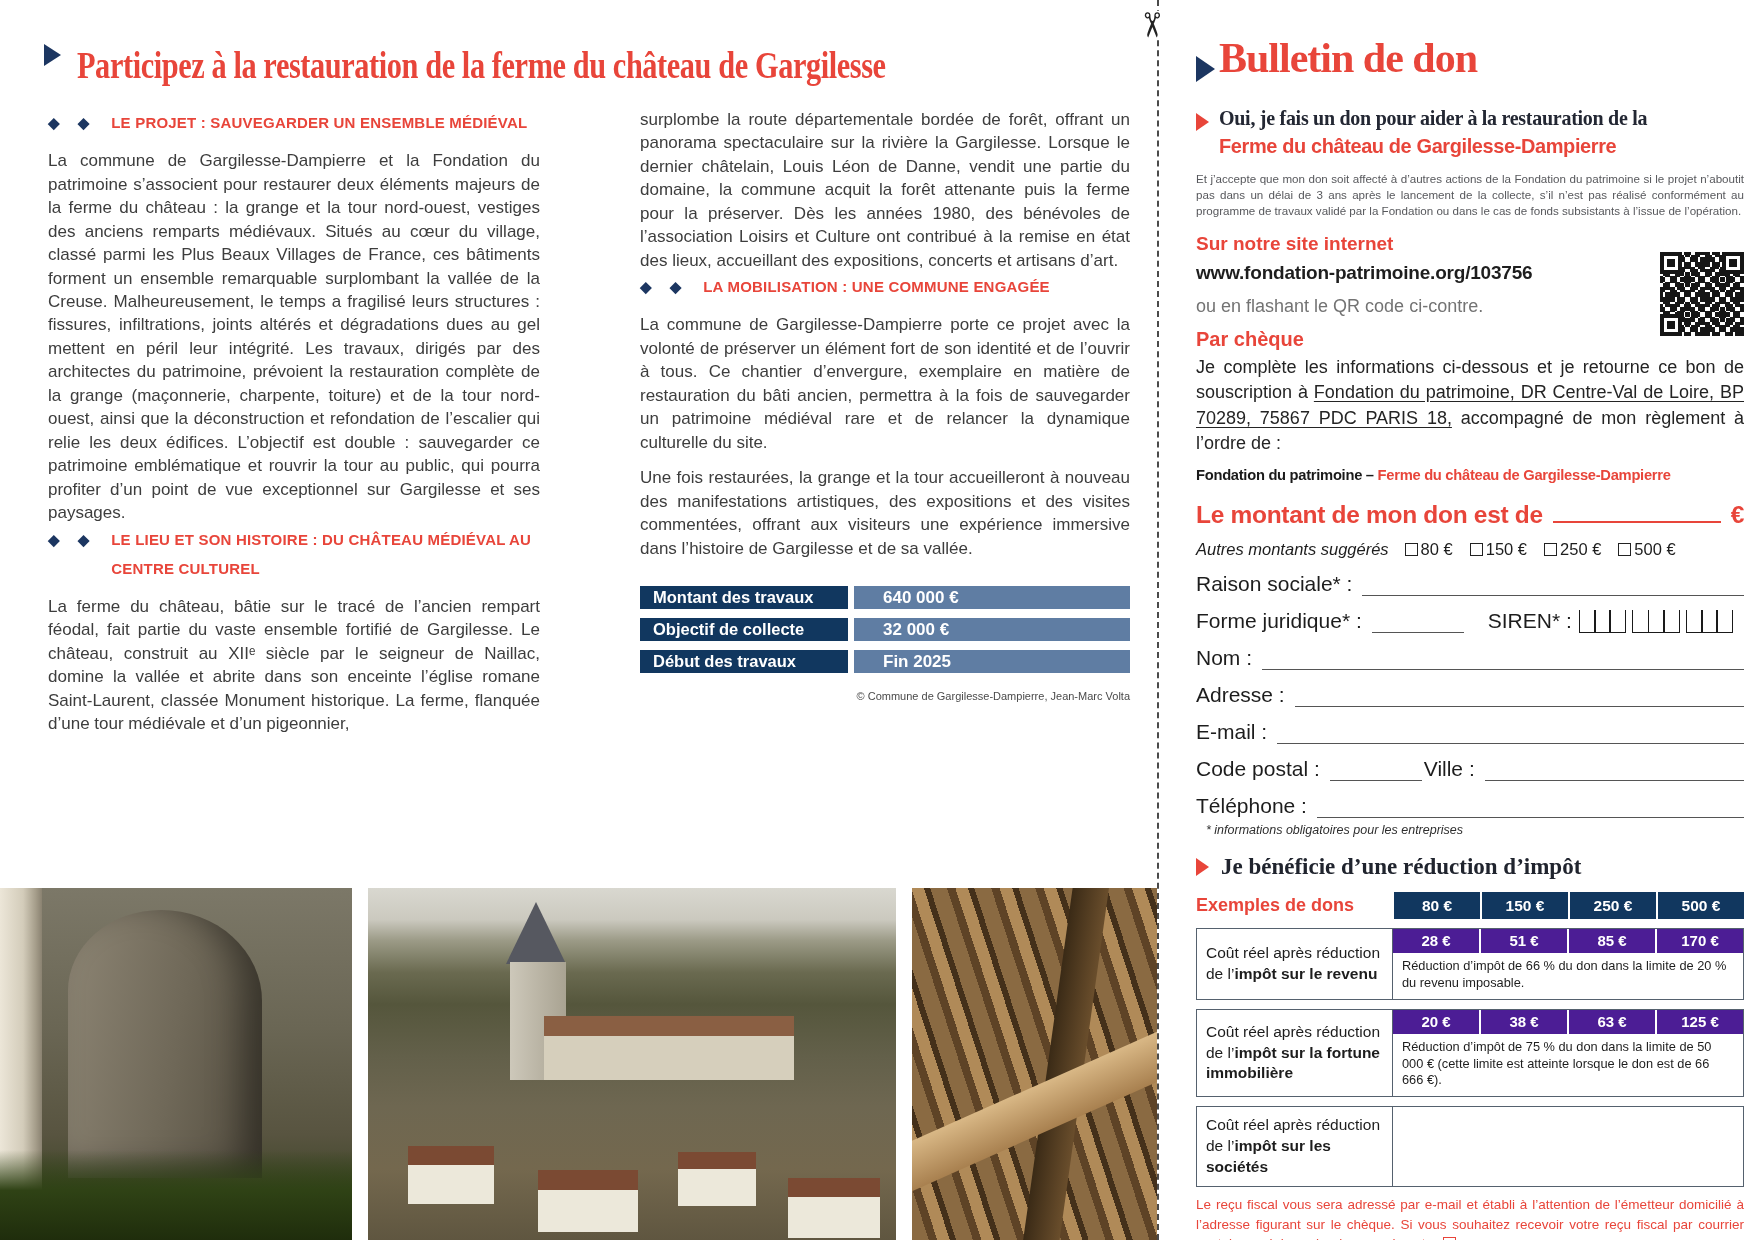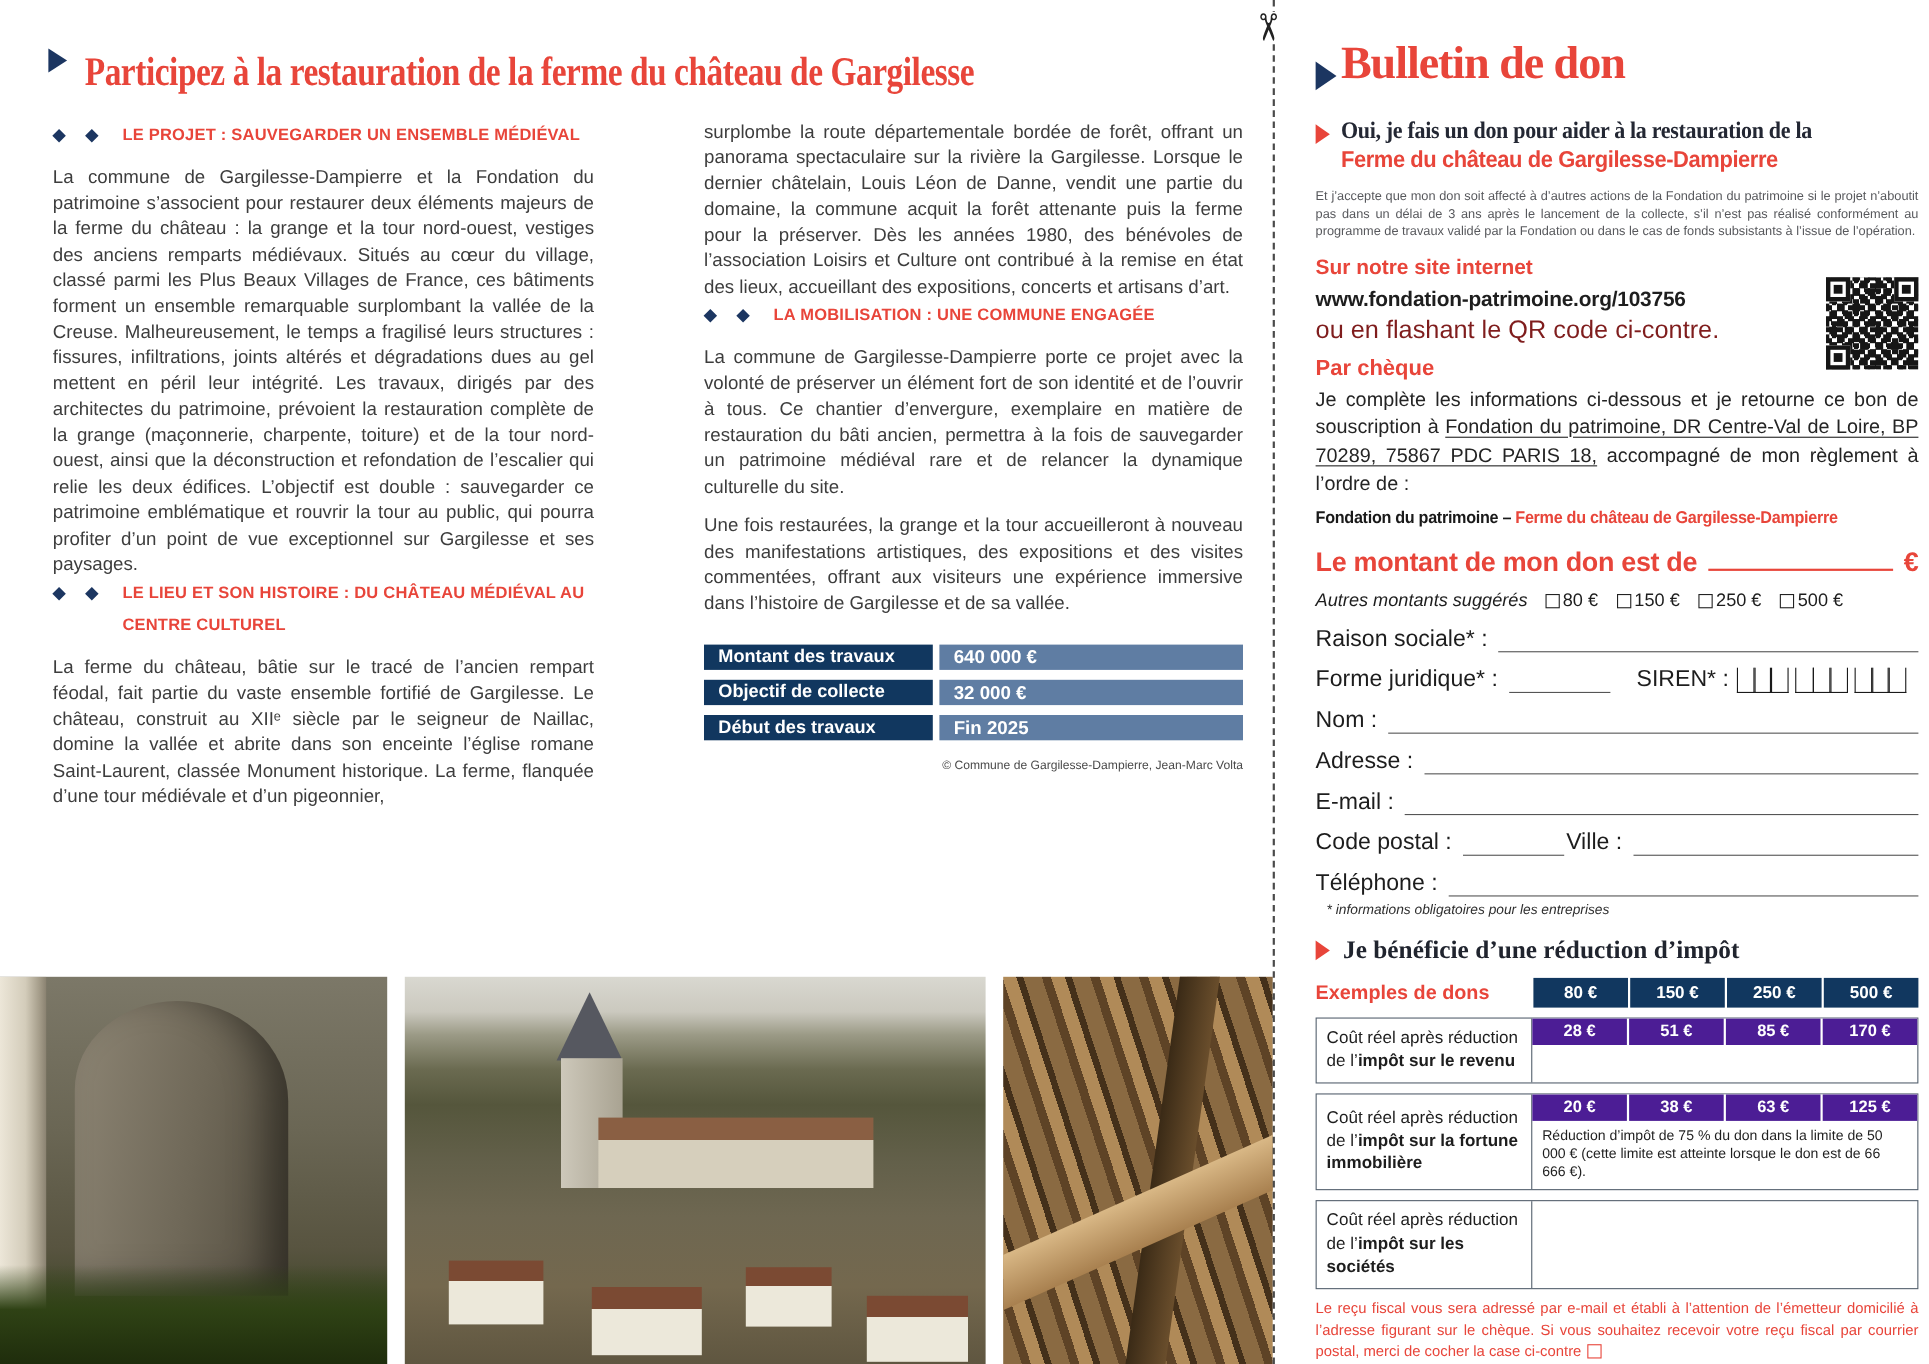--- a/index.html
+++ b/index.html
@@ -26,21 +26,21 @@
   .col p { margin-bottom:0; }
   .mb22 { margin-bottom:21px; }
   .mb14 { margin-bottom:12px; }
   .mt12 { margin-top:12px; }
   
   .stats { margin-top:26px; }
   .stat-row { display:flex; margin-bottom:9px; height:23px; }
   .stat-label { flex:0 0 208px; background:#11375f; color:#fff; font-weight:bold; font-size:16.5px;
     display:flex; align-items:center; padding-left:13px; margin-right:6px; }
   .stat-value { flex:1; background:#5f7da3; color:#fff; font-weight:bold; font-size:17px;
-    display:flex; align-items:center; padding-left:13px; }
+    display:flex; align-items:center; padding-left:29px; }
   .credit { margin-top:16px; font-size:11px; color:#4a4a4a; text-align:right; }
   
   .photos { position:absolute; left:0; top:888px; width:1160px; height:352px; }
   .photo { position:absolute; top:0; height:352px; overflow:hidden; }
   .photo1 { left:0; width:352px;
     background:linear-gradient(180deg,#7c7868,#6a6654 40%,#585440 70%,#3d4426 88%,#2c3318); }
   .p1-wall { position:absolute; left:0; top:0; width:42px; height:100%;
     background:linear-gradient(90deg,#ece6d8,#d3ccba 55%,#a59d8a 85%,#8a8271); }
   .p1-tower { position:absolute; left:68px; top:22px; width:194px; height:268px;
     background:linear-gradient(100deg,#8d8574,#6f6858 55%,#524c3e);
@@ -74,21 +74,21 @@
   .form-title h2 { font-family:"Liberation Serif", serif; font-weight:bold; font-size:42px;
     color:#e8453a; letter-spacing:-1px; }
   .pledge { margin-top:24px; display:flex; gap:10px; }
   .pledge-txt1 { font-family:"Liberation Serif", serif; font-weight:bold; font-size:21.5px; color:#232733;
     white-space:nowrap; transform:scaleX(0.93); transform-origin:left center; letter-spacing:-0.3px; }
   .pledge-txt2 { margin-top:3px; font-weight:bold; font-size:21px; color:#e8453a;
     white-space:nowrap; transform:scaleX(0.95); transform-origin:left center; letter-spacing:-0.4px; }
   .legal { margin-top:13px; font-size:11.6px; line-height:1.4; color:#57585c; text-align:justify; }
   .h-red { margin-top:13px; font-weight:bold; font-size:19px; color:#e8453a; }
   .url { margin-top:7px; font-weight:bold; font-size:19px; color:#1e1e1e; letter-spacing:-0.2px; }
-  .qrline { margin-top:2px; font-size:23px; color:#7f1d1d; }
+  .qrline { margin-top:12px; font-size:18px; color:#737373; }
   .qr { position:absolute; right:0px; top:218px; width:84px; height:84px; background:
       repeating-conic-gradient(#161616 0 25%, transparent 0 50%) 0 0/10px 10px,
       repeating-conic-gradient(transparent 0 25%, #161616 0 50%) 3px 3px/14px 14px, #fff;
       outline:4px solid #fff; }
   .qr i { position:absolute; width:22px; height:22px; border:4px solid #161616; background:#fff; }
   .qr i::after { content:""; position:absolute; inset:3px; background:#161616; }
   .qr .tl { top:0; left:0; } .qr .tr { top:0; right:0; } .qr .bl { bottom:0; left:0; }
   .cheque-h { margin-top:11px; font-weight:bold; font-size:20px; color:#e8453a; }
   .cheque-p { margin-top:4px; font-size:18px; line-height:1.42; text-align:justify; color:#242424; }
   .cheque-p u { text-underline-offset:3px; }
@@ -319,20 +319,21 @@
       <div class="tax-lab">
           <span><span>Coût réel après réduction de l’</span><b>impôt sur le revenu</b></span>
         </div>
       <div>
         <div class="tax-vals">
           <span>28 €</span>
             <span>51 €</span>
             <span>85 €</span>
             <span>170 €</span>
         </div>
+        <div class="tax-desc">Réduction d’impôt de 66 % du don dans la limite de 20 % du revenu imposable.</div>
       </div>
     </div>
 
     <div class="tax-row">
       <div class="tax-lab">
           <span><span>Coût réel après réduction de l’</span><b>impôt sur la fortune immobilière</b></span>
         </div>
       <div>
         <div class="tax-vals">
           <span>20 €</span>

